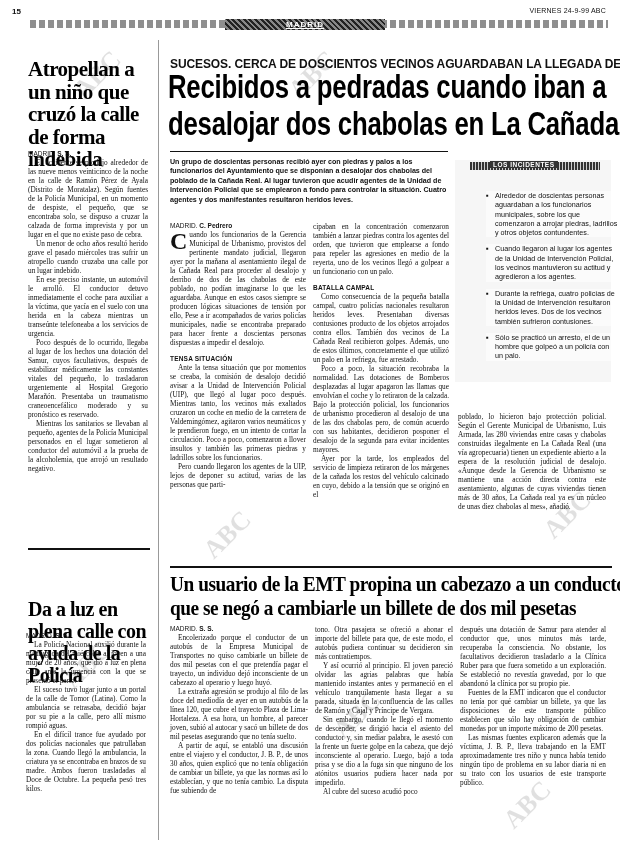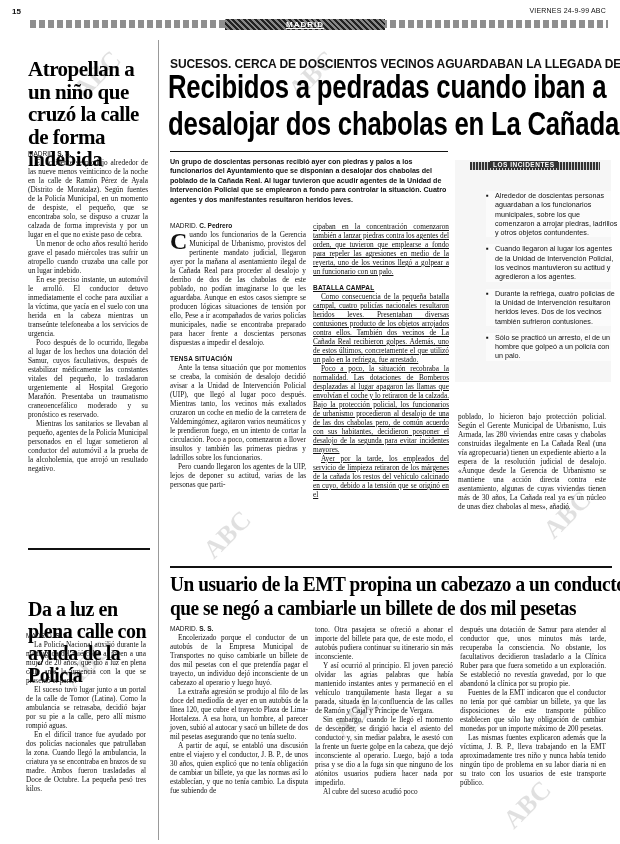--- a/index.html
+++ b/index.html
@@ -85,21 +85,21 @@
   <div class="byline">
     <span>MADRID.</span>
     <b>C. Pedrero</b>
   </div>
   <p style="text-indent:0"><span class="dropcap">C</span><span>uando los funcionarios de la Gerencia Municipal de Urbanismo, provistos del pertinente mandato judicial, llegaron ayer por la mañana al asentamiento ilegal de la Cañada Real para proceder al desalojo y derribo de dos de las chabolas de este poblado, no podían imaginarse lo que les aguardaba. Aunque en estos casos siempre se producen lógicas situaciones de tensión por ello, Pese a ir acompañados de varios policías municipales, nadie se encontraba preparado para hacer frente a doscientas personas dispuestas a impedir el desalojo.</span></p>
   <div class="subhead">TENSA SITUACIÓN</div>
   <p>Ante la tensa situación que por momentos se creaba, la comisión de desalojo decidió avisar a la Unidad de Intervención Policial (UIP), que llegó al lugar poco después. Mientras tanto, los vecinos más exaltados cruzaron un coche en medio de la carretera de Valdemingómez, agitaron varios neumáticos y le prendieron fuego, en un intento de cortar la circulación. Poco a poco, comenzaron a llover insultos y también las primeras piedras y ladrillos sobre los funcionarios.</p>
   <p>Pero cuando llegaron los agentes de la UIP, lejos de deponer su actitud, varias de las personas que parti-</p>
 </div>
 
-<div class="abs col" style="left:313px;top:222px;width:136px;text-decoration:underline;">
+<div class="abs col" style="left:313px;top:222px;width:136px;">
   <p style="text-indent:0">cipaban en la concentración comenzaron también a lanzar piedras contra los agentes del orden, que tuvieron que emplearse a fondo para repeler las agresiones en medio de la reyerta, uno de los vecinos llegó a golpear a un funcionario con un palo.</p>
   <div class="subhead">BATALLA CAMPAL</div>
   <p>Como consecuencia de la pequeña batalla campal, cuatro policías nacionales resultaron heridos leves. Presentaban diversas contusiones producto de los objetos arrojados contra ellos. También dos vecinos de La Cañada Real recibieron golpes. Además, uno de estos últimos, concretamente el que utilizó un palo en la refriega, fue arrestado.</p>
   <p>Poco a poco, la situación recobraba la normalidad. Las dotaciones de Bomberos desplazadas al lugar apagaron las llamas que envolvían el coche y lo retiraron de la calzada. Bajo la protección policial, los funcionarios de urbanismo procedieron al desalojo de una de las dos chabolas pero, de común acuerdo con sus habitantes, decidieron posponer el desalojo de la segunda para evitar incidentes mayores.</p>
   <p>Ayer por la tarde, los empleados del servicio de limpieza retiraron de los márgenes de la cañada los restos del vehículo calcinado en cuyo, debido a la tensión que se originó en el</p>
 </div>
 
 <div class="abs sidebox"></div>
 <div class="abs sidebox-title"></div>
 <div class="abs" style="left:490px;top:161px;font:bold 6.5px 'Liberation Sans',sans-serif;color:#fff;letter-spacing:0.5px;background:#333;padding:0 3px;">LOS INCIDENTES</div>
@@ -122,21 +122,21 @@
 <div class="abs col" style="left:170px;top:625px;width:138px;">
   <div class="byline">
     <span>MADRID.</span>
     <b>S. S.</b>
   </div>
   <p>Encolerizado porque el conductor de un autobús de la Empresa Municipal de Transportes no quiso cambiarle un billete de dos mil pesetas con el que pretendía pagar el trayecto, un individuo dejó inconsciente de un cabezazo al operario y luego huyó.</p>
   <p>La extraña agresión se produjo al filo de las doce del mediodía de ayer en un autobús de la línea 120, que cubre el trayecto Plaza de Lima-Hortaleza. A esa hora, un hombre, al parecer joven, subió al autocar y sacó un billete de dos mil pesetas asegurando que no tenía suelto.</p>
   <p>A partir de aquí, se entabló una discusión entre el viajero y el conductor, J. B. P., de unos 30 años, quien explicó que no tenía obligación de cambiar un billete, ya que las normas así lo establecían, y que no tenía cambio. La disputa fue subiendo de</p>
 </div>
 <div class="abs col" style="left:315px;top:625px;width:138px;">
-  <p style="text-indent:0">tono. Otra pasajera se ofreció a abonar el importe del billete para que, de este modo, el autobús pudiera continuar su itinerario sin más inconsciente.</p>
+  <p style="text-indent:0">tono. Otra pasajera se ofreció a abonar el importe del billete para que, de este modo, el autobús pudiera continuar su decidieron sin más contratiempos.</p>
   <p>Y así ocurrió al principio. El joven pareció olvidar las agrias palabras que había mantenido instantes antes y permaneció en el vehículo tranquilamente hasta llegar a su parada, situada en la confluencia de las calles de Ramón y Cajal y Príncipe de Vergara.</p>
   <p>Sin embargo, cuando le llegó el momento de descender, se dirigió hacia el asiento del conductor y, sin mediar palabra, le asestó con la frente un fuerte golpe en la cabeza, que dejó inconsciente al operario. Luego, bajó a toda prisa y se dio a la fuga sin que ninguno de los atónitos usuarios pudiera hacer nada por impedirlo.</p>
   <p>Al cubre del suceso acudió poco</p>
 </div>
 <div class="abs col" style="left:460px;top:625px;width:146px;">
   <p style="text-indent:0">después una dotación de Samur para atender al conductor que, unos minutos más tarde, recuperaba la consciencia. No obstante, los facultativos decidieron trasladarlo a la Clínica Ruber para que fuera sometido a un exploración. Se estableció no revestía gravedad, por lo que abandonó la clínica por su propio pie.</p>
   <p>Fuentes de la EMT indicaron que el conductor no tenía por qué cambiar un billete, ya que las disposiciones de este transporte público establecen que sólo hay obligación de cambiar monedas por un importe máximo de 200 pesetas.</p>
   <p>Las mismas fuentes explicaron además que la víctima, J. B. P., lleva trabajando en la EMT aproximadamente tres niño y nunca había tenido ningún tipo de problema en su labor diaria ni en su trato con los usuarios de este transporte público.</p>
 </div>
 

